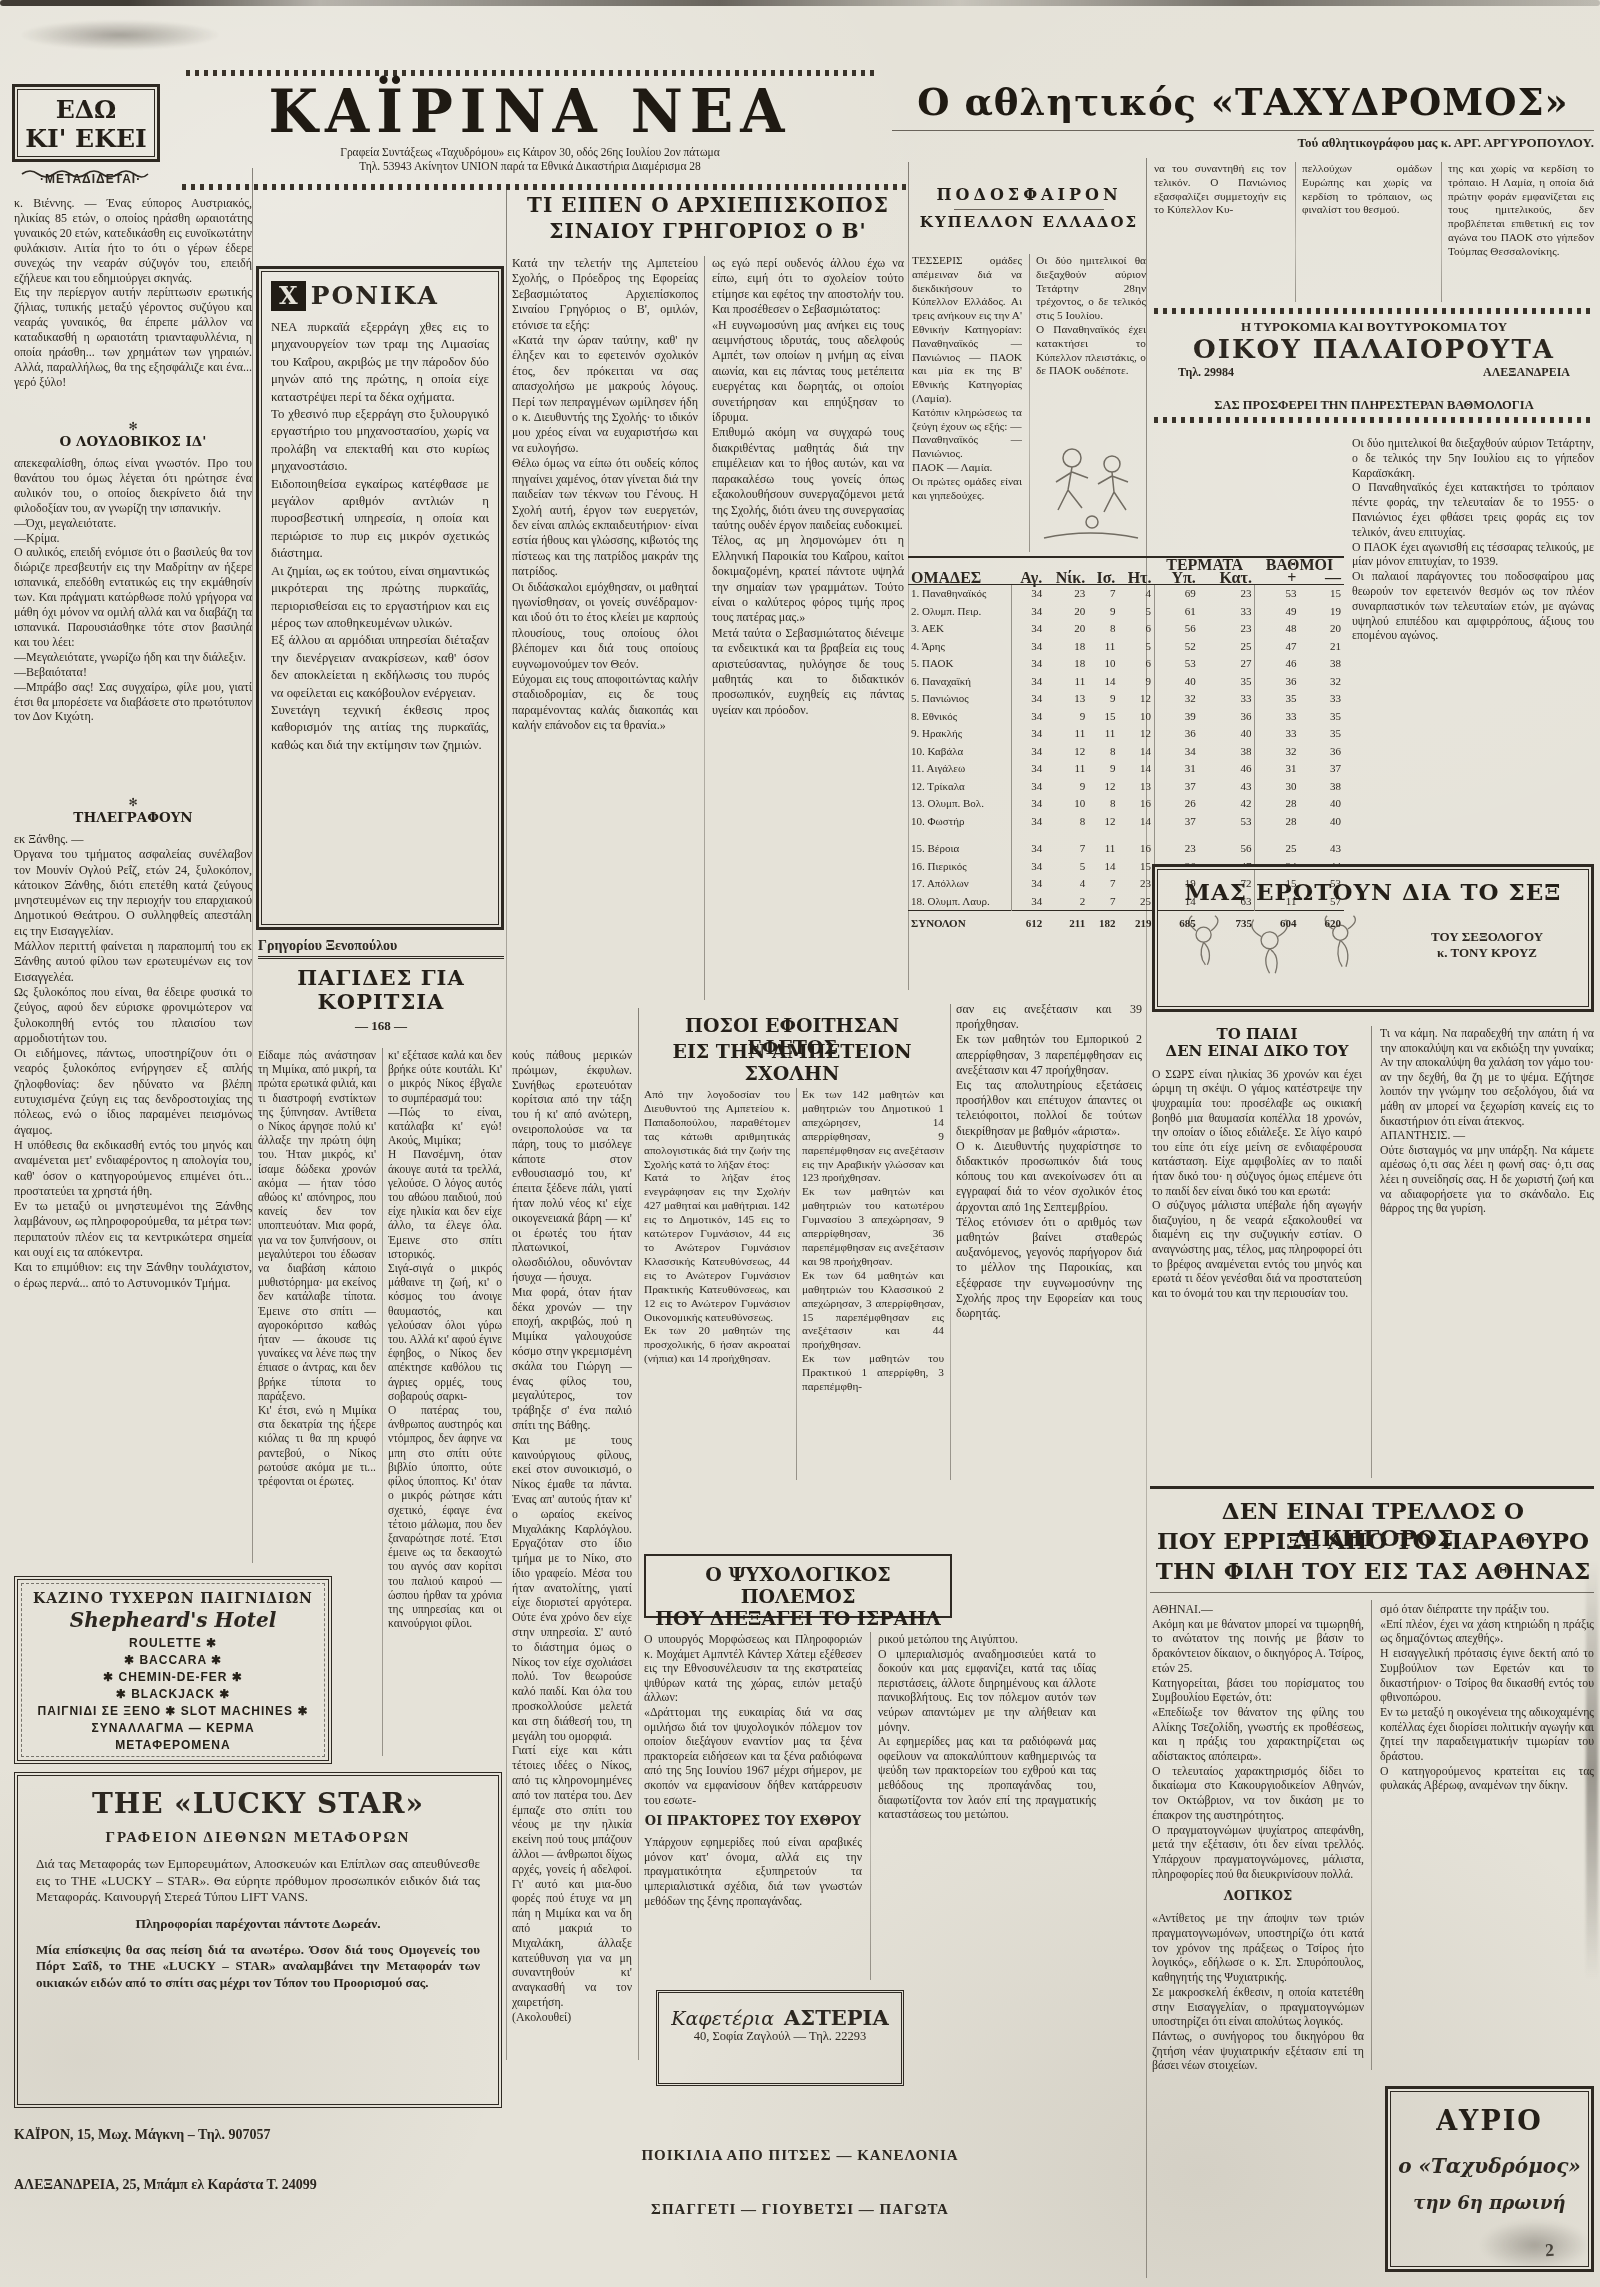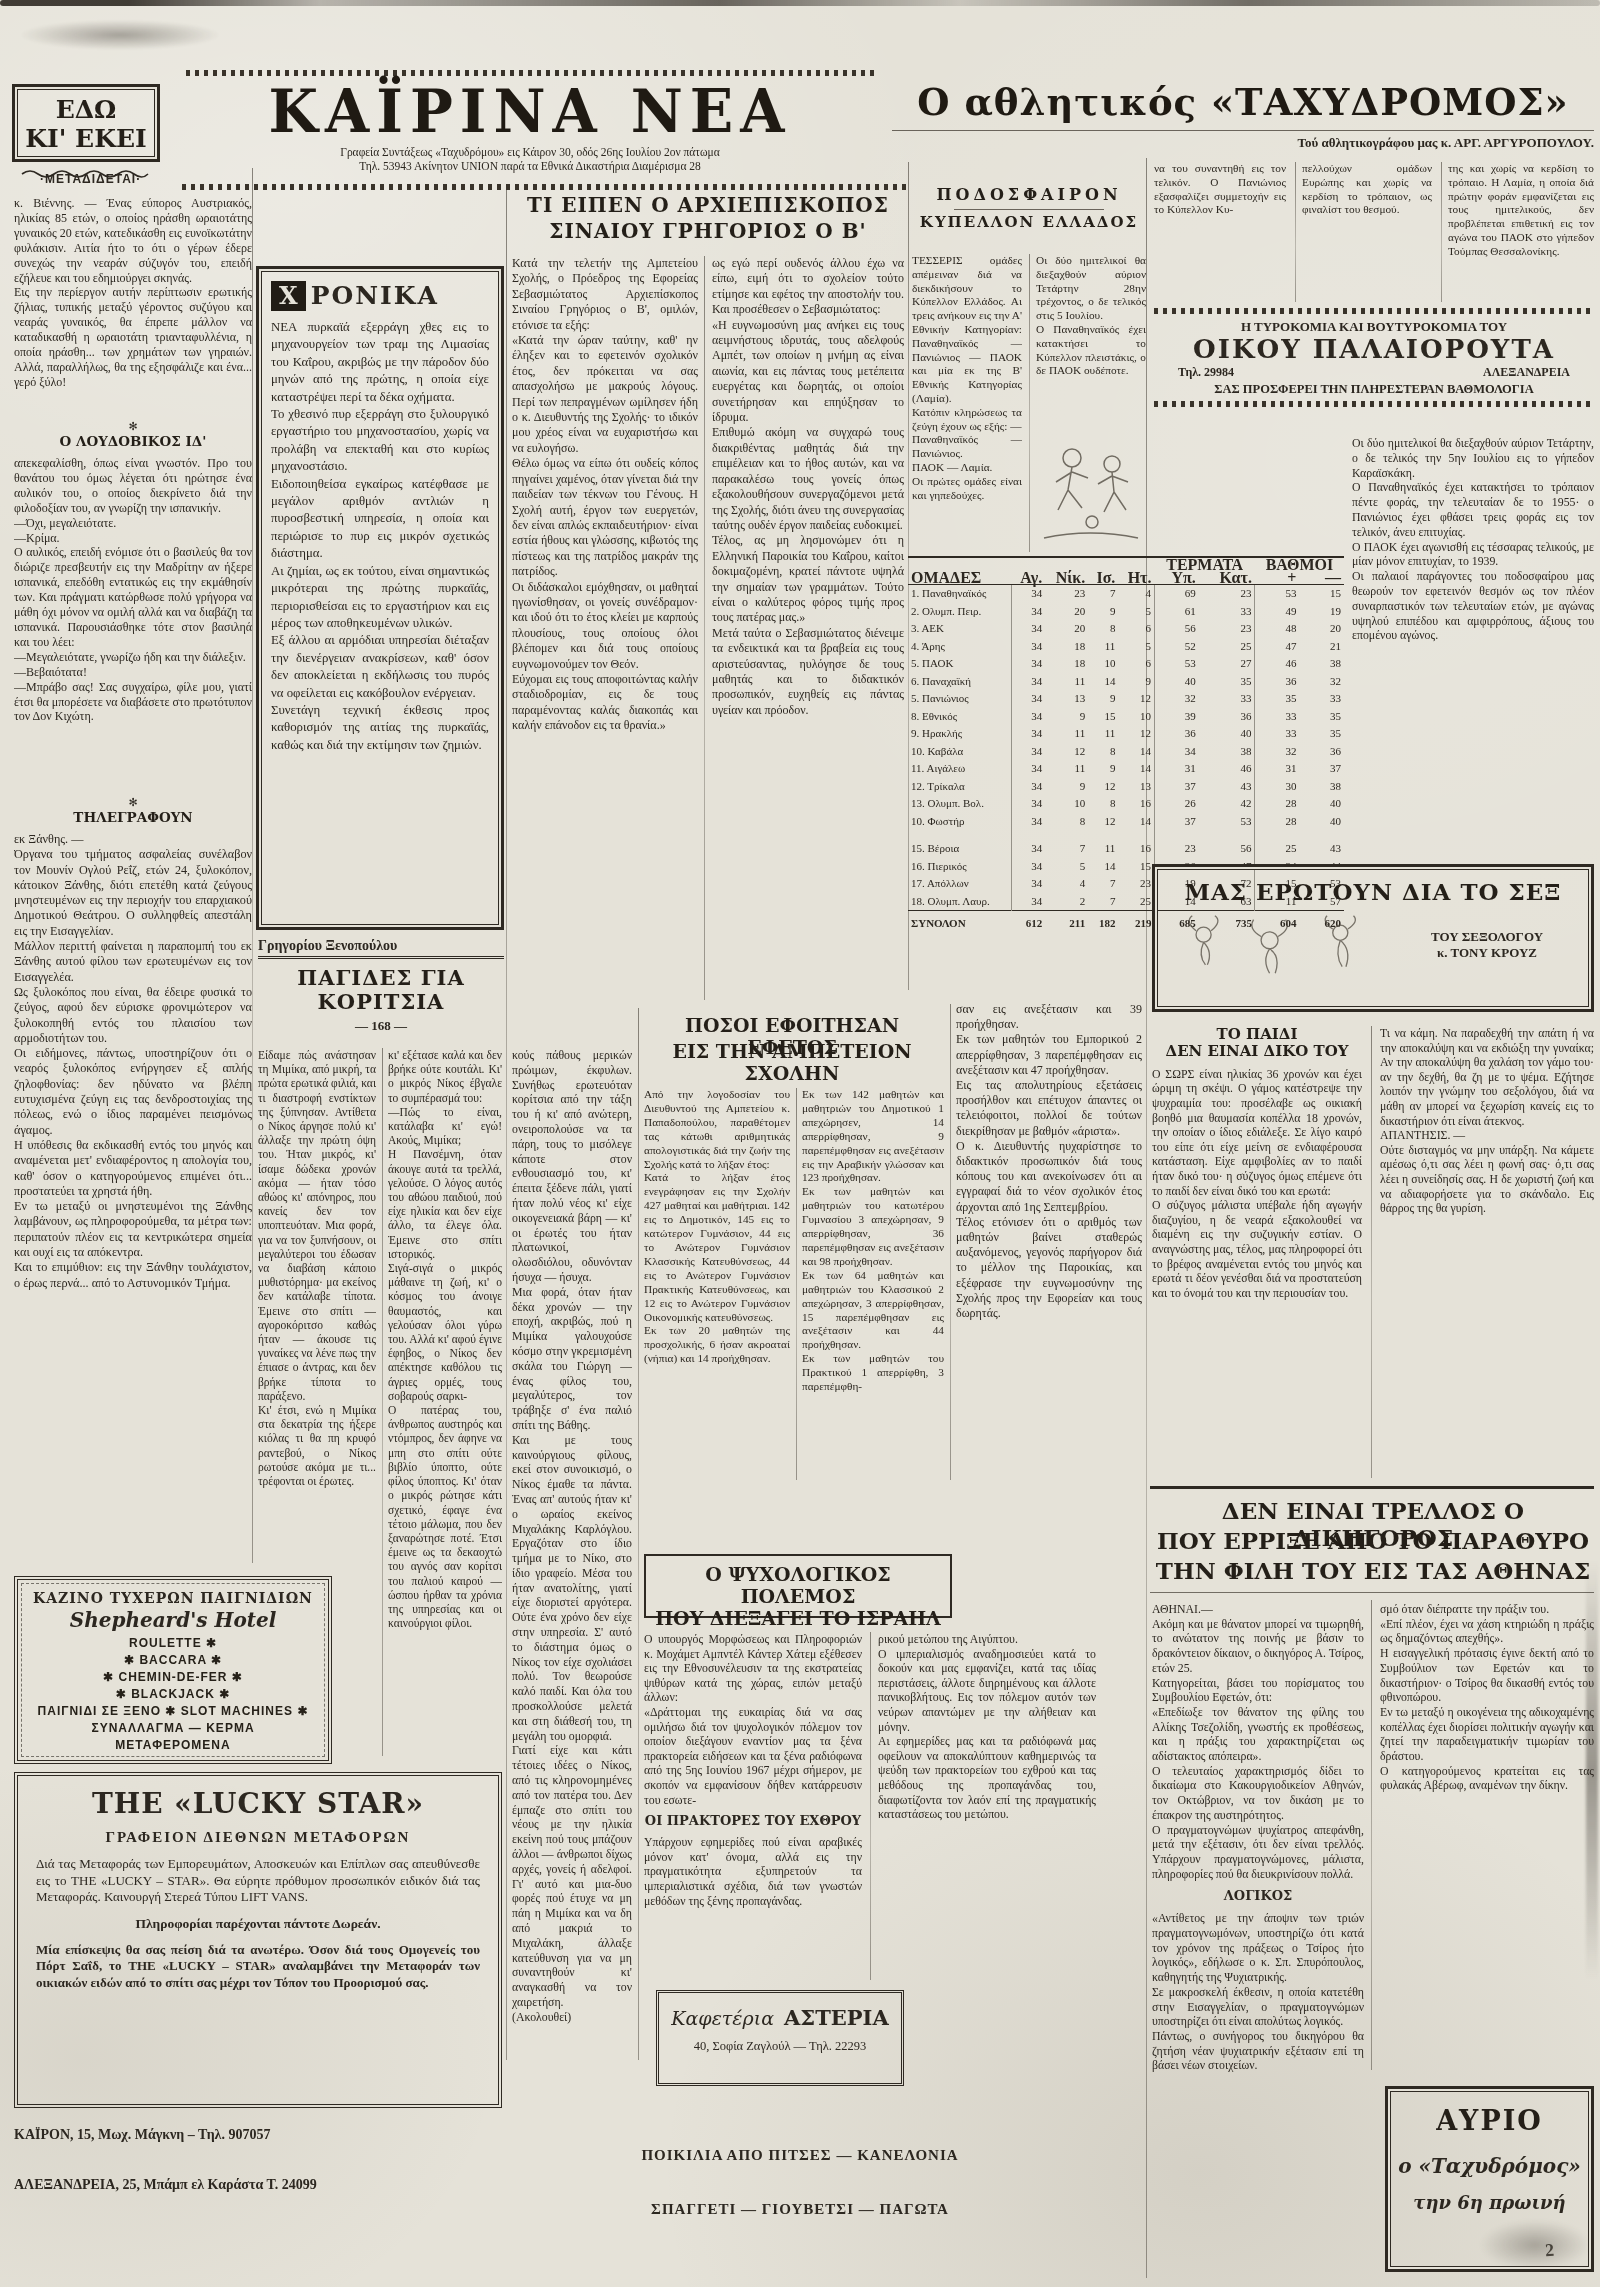--- a/index.html
+++ b/index.html
@@ -208,21 +208,21 @@
   </div>
   <div class="abs txt" data-name="article-column" style="left:878px;top:1632px;width:218px;height:348px;font-size:11.8px;line-height:14.6px">ρικού μετώπου της Αιγύπτου.
 Ο ιμπεριαλισμός αναδημοσιεύει κατά το δοκούν και μας εμφανίζει, κατά τας ιδίας περιστάσεις, άλλοτε διηρημένους και άλλοτε πανικοβλήτους. Εις τον πόλεμον αυτόν των νεύρων απαντώμεν με την αλήθειαν και μόνην.
 Αι εφημερίδες μας και τα ραδιόφωνά μας οφείλουν να αποκαλύπτουν καθημερινώς τα ψεύδη των πρακτορείων του εχθρού και τας μεθόδους της προπαγάνδας του, διαφωτίζοντα τον λαόν επί της πραγματικής καταστάσεως του μετώπου.</div>
 
   <div class="abs" data-name="asteria-ad-box" style="left:656px;top:1990px;width:248px;height:96px;border:3px double #2e2922;padding-top:14px;text-align:center">
     <div data-name="asteria-name">
       <span data-name="asteria-name-script" style="font:italic 19px/22px 'DejaVu Serif',serif">Καφετέρια</span>
       <span data-name="asteria-name-caps" style="font:bold 21px/22px 'DejaVu Serif',serif;margin-left:6px">ΑΣΤΕΡΙΑ</span>
     </div>
-    <div data-name="asteria-address" style="font:12.5px/15px 'Liberation Serif',serif;margin-top:10px">40, Σοφία Ζαγλούλ — Τηλ. 22293</div>
+    <div data-name="asteria-address" style="font:12.5px/15px 'Liberation Serif',serif;">40, Σοφία Ζαγλούλ — Τηλ. 22293</div>
   </div>
   <div class="abs center" data-name="asteria-menu-line1" style="left:630px;top:2146px;width:340px;font:bold 15px/18px 'Liberation Serif',serif;letter-spacing:1px">ΠΟΙΚΙΛΙΑ ΑΠΟ ΠΙΤΣΕΣ — ΚΑΝΕΛΟΝΙΑ</div>
   <div class="abs center" data-name="asteria-menu-line2" style="left:630px;top:2200px;width:340px;font:bold 15px/18px 'Liberation Serif',serif;letter-spacing:1px">ΣΠΑΓΓΕΤΙ — ΓΙΟΥΒΕΤΣΙ — ΠΑΓΩΤΑ</div>
 
   <div class="abs" data-name="football-heading-block" style="left:912px;top:186px;width:234px;text-align:center">
     <div class="headline" data-name="football-heading" style="font-size:16px;letter-spacing:4px">ΠΟΔΟΣΦΑΙΡΟΝ</div>
     <div style="border-top:1px solid rgba(52,46,37,.7);width:150px;margin:4px auto"></div>
     <div class="headline" data-name="cup-heading" style="font-size:15px;letter-spacing:2px">ΚΥΠΕΛΛΟΝ ΕΛΛΑΔΟΣ</div>
   </div>
   <div class="abs txt" data-name="sports-column" style="left:912px;top:254px;width:110px;height:298px;font-size:11.3px;line-height:13.8px">ΤΕΣΣΕΡΙΣ ομάδες απέμειναν διά να διεκδικήσουν το Κύπελλον Ελλάδος. Αι τρεις ανήκουν εις την Α' Εθνικήν Κατηγορίαν: Παναθηναϊκός — Πανιώνιος — ΠΑΟΚ και μία εκ της Β' Εθνικής Κατηγορίας (Λαμία).
@@ -247,21 +247,21 @@
   <div class="abs txt" data-name="sports-column" style="left:1448px;top:162px;width:146px;height:140px;font-size:11.3px;line-height:13.8px">της και χωρίς να κερδίση το τρόπαιο. Η Λαμία, η οποία διά πρώτην φοράν εμφανίζεται εις τους ημιτελικούς, δεν προβλέπεται επιθετική εις τον αγώνα του ΠΑΟΚ στο γήπεδον Τούμπας Θεσσαλονίκης.</div>
 
   <div class="abs" data-name="palaiorouta-ad" style="left:1154px;top:308px;width:440px;height:118px">
     <div class="hatch" data-name="ad-ornament-top" style="position:static"></div>
     <div class="center" data-name="palaiorouta-line1" style="font:bold 13px/16px 'Liberation Serif',serif;margin-top:5px">Η ΤΥΡΟΚΟΜΙΑ ΚΑΙ ΒΟΥΤΥΡΟΚΟΜΙΑ ΤΟΥ</div>
     <div class="center" data-name="palaiorouta-name" style="font:bold 26px/28px 'DejaVu Serif',serif;letter-spacing:2px">ΟΙΚΟΥ ΠΑΛΑΙΟΡΟΥΤΑ</div>
     <div style="display:flex;justify-content:space-between;padding:0 24px;margin-top:2px">
       <span data-name="palaiorouta-phone" style="font:bold 12px/14px 'Liberation Serif',serif">Τηλ. 29984</span>
       <span data-name="palaiorouta-city" style="font:bold 12px/14px 'Liberation Serif',serif">ΑΛΕΞΑΝΔΡΕΙΑ</span>
     </div>
-    <div class="center" data-name="palaiorouta-tagline" style="font:bold 12.5px/15px 'Liberation Serif',serif;margin-top:3px">ΣΑΣ ΠΡΟΣΦΕΡΕΙ ΤΗΝ ΠΛΗΡΕΣΤΕΡΑΝ ΒΑΘΜΟΛΟΓΙΑ</div>
+    <div class="center" data-name="palaiorouta-tagline" style="font:bold 12.5px/15px 'Liberation Serif',serif;margin-top:19px">ΣΑΣ ΠΡΟΣΦΕΡΕΙ ΤΗΝ ΠΛΗΡΕΣΤΕΡΑΝ ΒΑΘΜΟΛΟΓΙΑ</div>
     <div class="hatch" data-name="ad-ornament-bottom" style="position:static;margin-top:4px"></div>
   </div>
 
   <div class="abs txt" data-name="sports-column" style="left:1352px;top:436px;width:242px;height:418px;font-size:11.8px;line-height:14.8px">Οι δύο ημιτελικοί θα διεξαχθούν αύριον Τετάρτην, ο δε τελικός την 5ην Ιουλίου εις το γήπεδον Καραϊσκάκη.
 Ο Παναθηναϊκός έχει κατακτήσει το τρόπαιον πέντε φοράς, την τελευταίαν δε το 1955· ο Πανιώνιος έχει φθάσει τρεις φοράς εις τον τελικόν, άνευ επιτυχίας.
 Ο ΠΑΟΚ έχει αγωνισθή εις τέσσαρας τελικούς, με μίαν μόνον επιτυχίαν, το 1939.
 Οι παλαιοί παράγοντες του ποδοσφαίρου μας θεωρούν τον εφετεινόν θεσμόν ως τον πλέον συναρπαστικόν των τελευταίων ετών, με αγώνας υψηλού επιπέδου και αμφιρρόπους, άξιους του επομένου αγώνος.</div>
 
   <div class="abs" data-name="standings-table-wrap" style="left:908px;top:556px;width:436px;height:434px;overflow:hidden">
     <table id="standings" data-name="standings-table">

